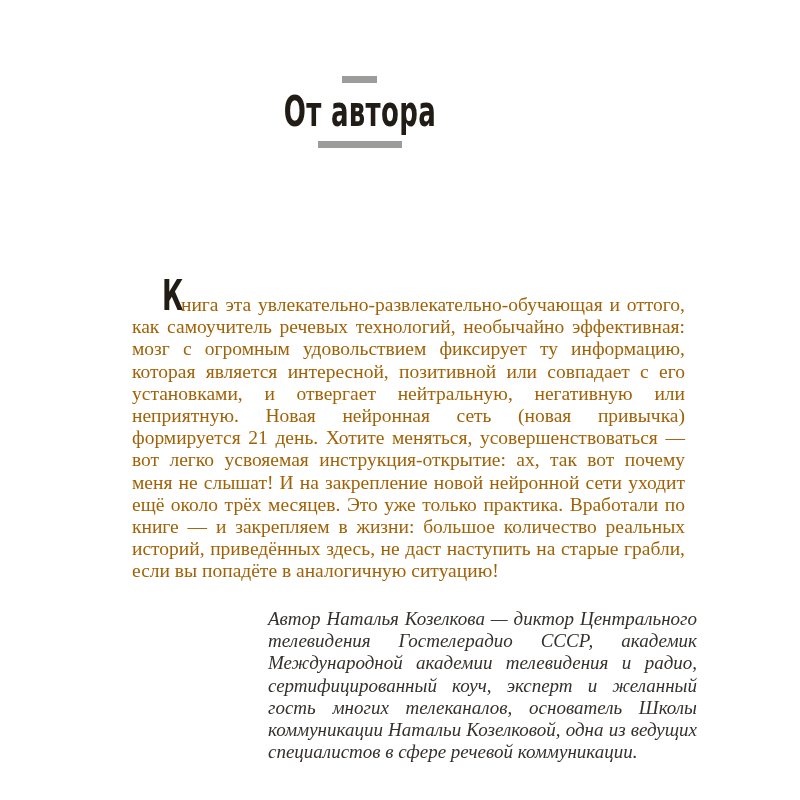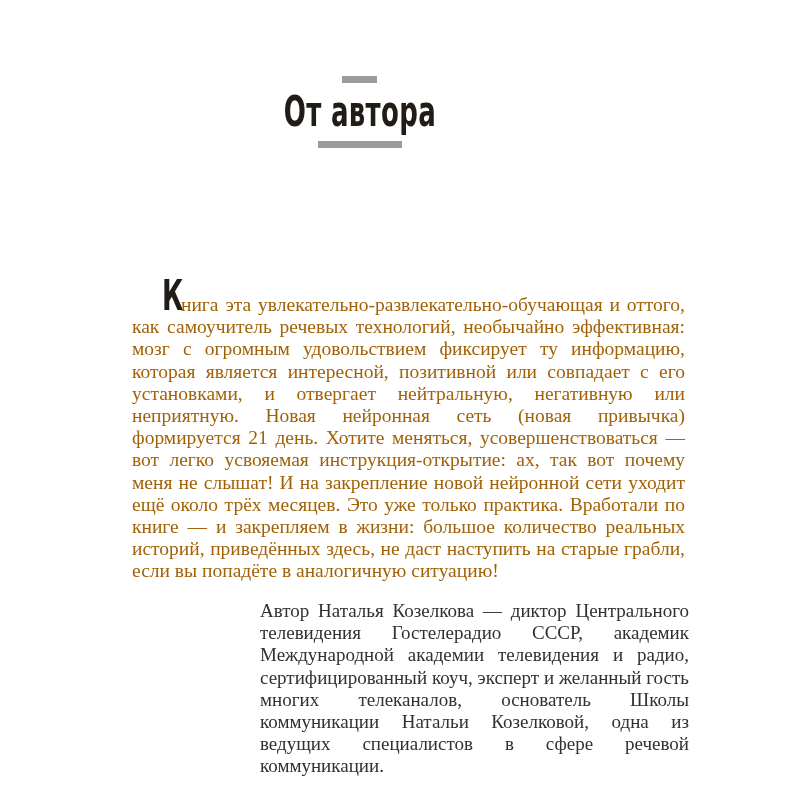--- a/index.html
+++ b/index.html
@@ -81,23 +81,24 @@
     color: #a16207;
     text-align: justify;
     text-indent: 49px;
   }
   
   .author-note {
     position: absolute;
     left: 256px;
     top: 596px;
     width: 429px;
-    margin: 4px;
+    margin: 12px;
     font-size: 19px;
     line-height: 22.2px;
+    font-style: italic;
     color: #34302c;
     text-align: justify;
   }
 </style>
 </head>
 <body>
 
 <div class="page">
 
   <div class="rule rule-top"></div>

